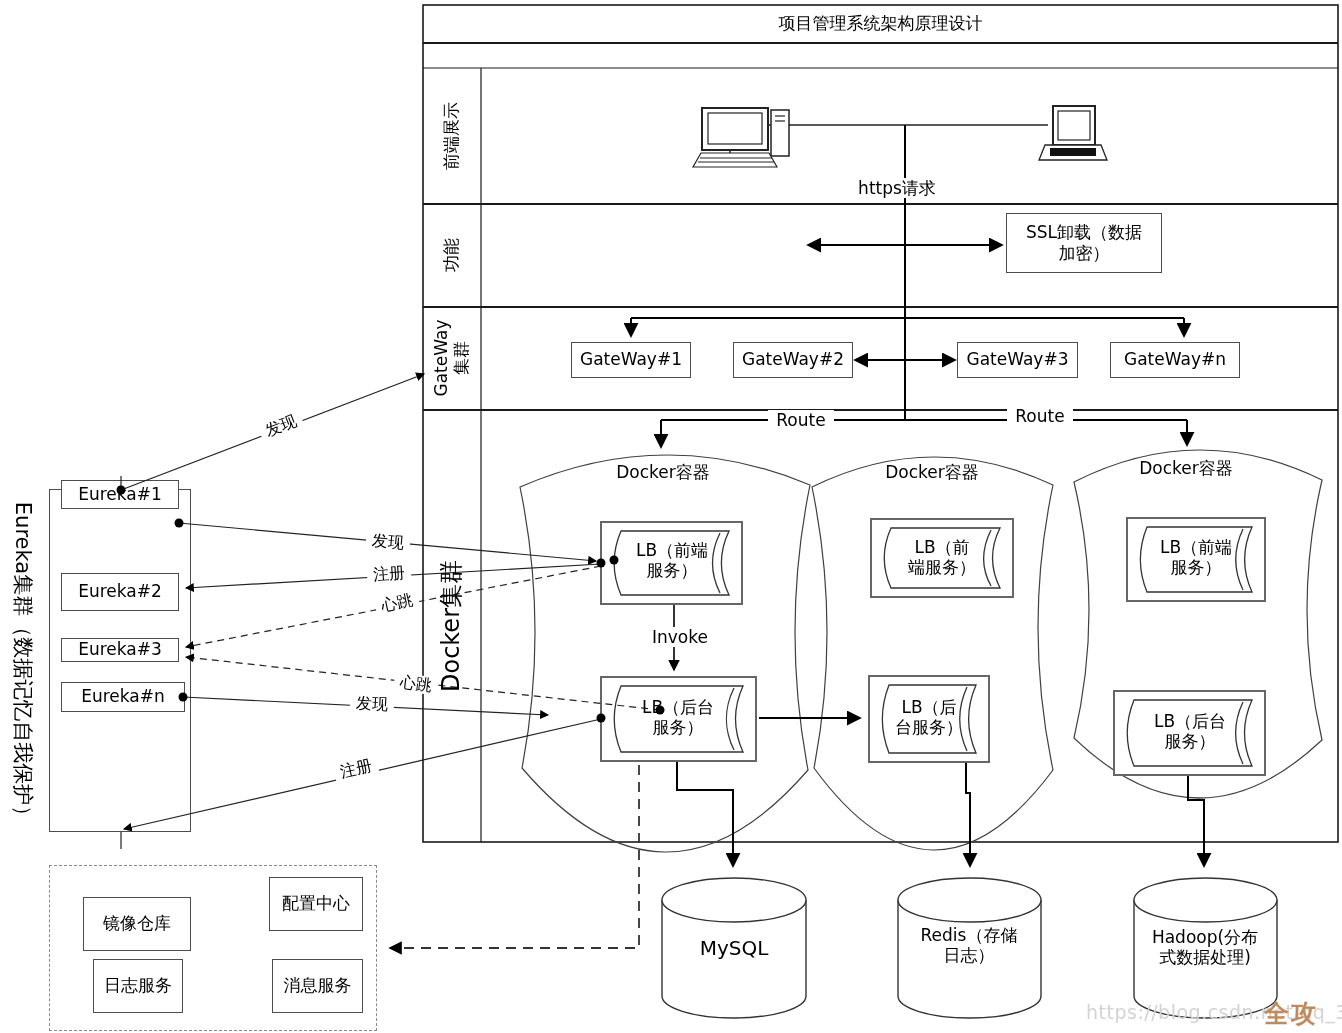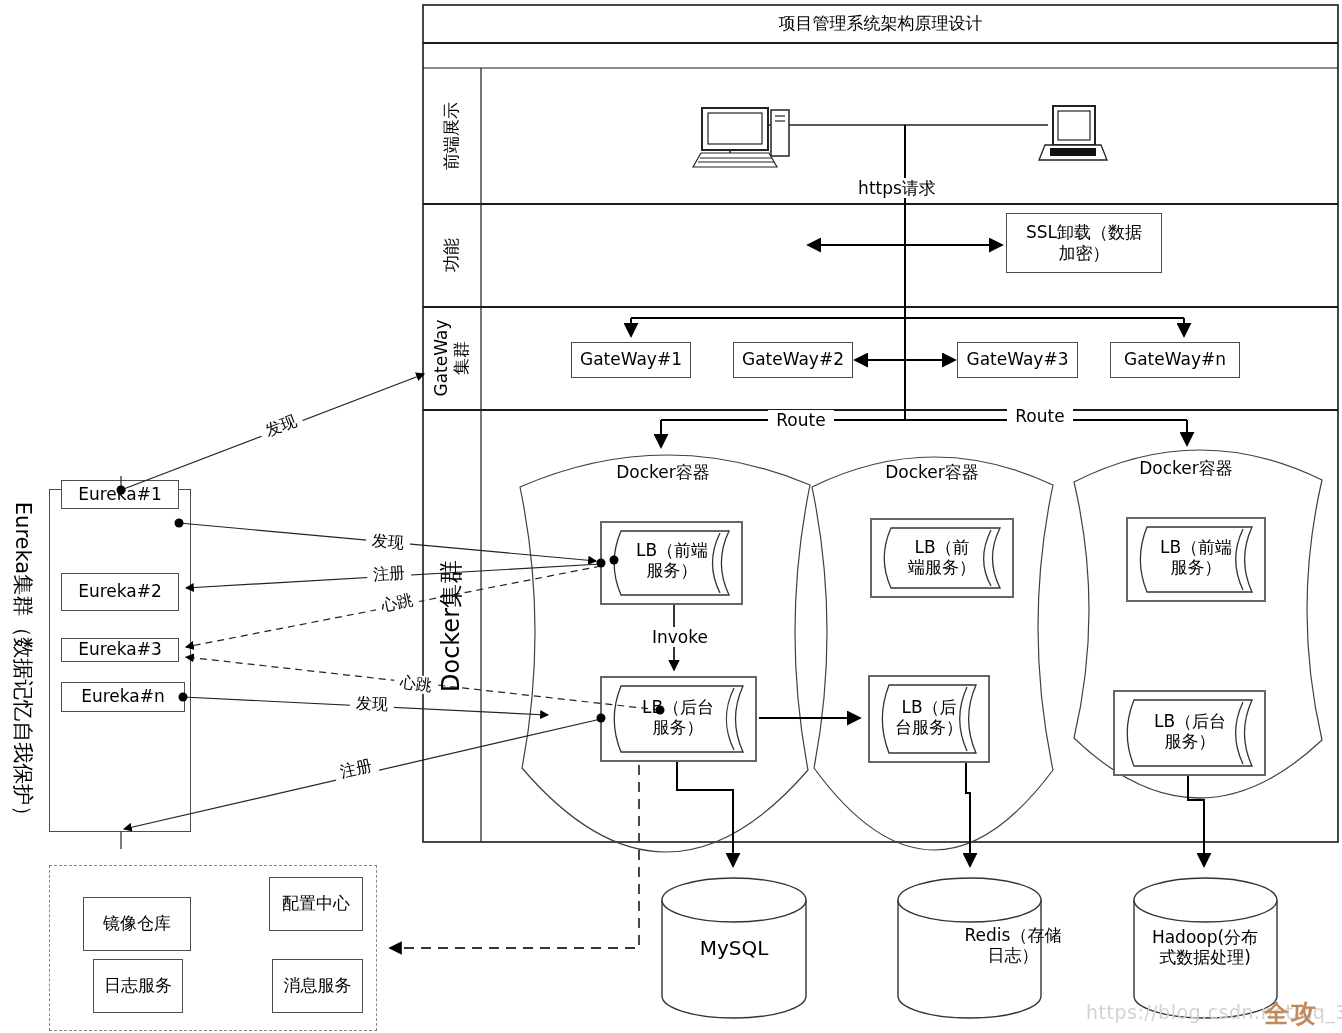--- a/index.html
+++ b/index.html
@@ -211,21 +211,21 @@
 
   <div class="edge" style="left:259px;top:417px;transform:rotate(-21deg);">发现</div>
   <div class="edge" style="left:366px;top:533px;transform:rotate(5deg);">发现</div>
   <div class="edge" style="left:367px;top:565px;transform:rotate(-4deg);">注册</div>
   <div class="edge" style="left:375px;top:594px;transform:rotate(-12deg);">心跳</div>
   <div class="edge" style="left:394px;top:675px;transform:rotate(7deg);">心跳</div>
   <div class="edge" style="left:350px;top:695px;transform:rotate(3deg);">发现</div>
   <div class="edge" style="left:334px;top:760px;transform:rotate(-13deg);">注册</div>
 
   <div class="lbl" style="left:674px;top:936px;width:120px;font-size:20px;">MySQL</div>
-  <div class="lbl" style="left:899px;top:925px;width:140px;margin-left:44px;">Redis（存储
+  <div class="lbl" style="left:899px;top:925px;width:140px;">Redis（存储
 日志）</div>
   <div class="lbl" style="left:1133px;top:927px;width:144px;">Hadoop(分布
 式数据处理)</div>
 
   <div class="wm-url" style="left:1086px;top:1001px;">https://blog.csdn.net/qq_3</div>
   <div class="wm-badge" style="left: 1264px; top: 997px; color: rgb(191, 139, 93);">全攻略</div>
 
 </div>
 
 </body></html>

